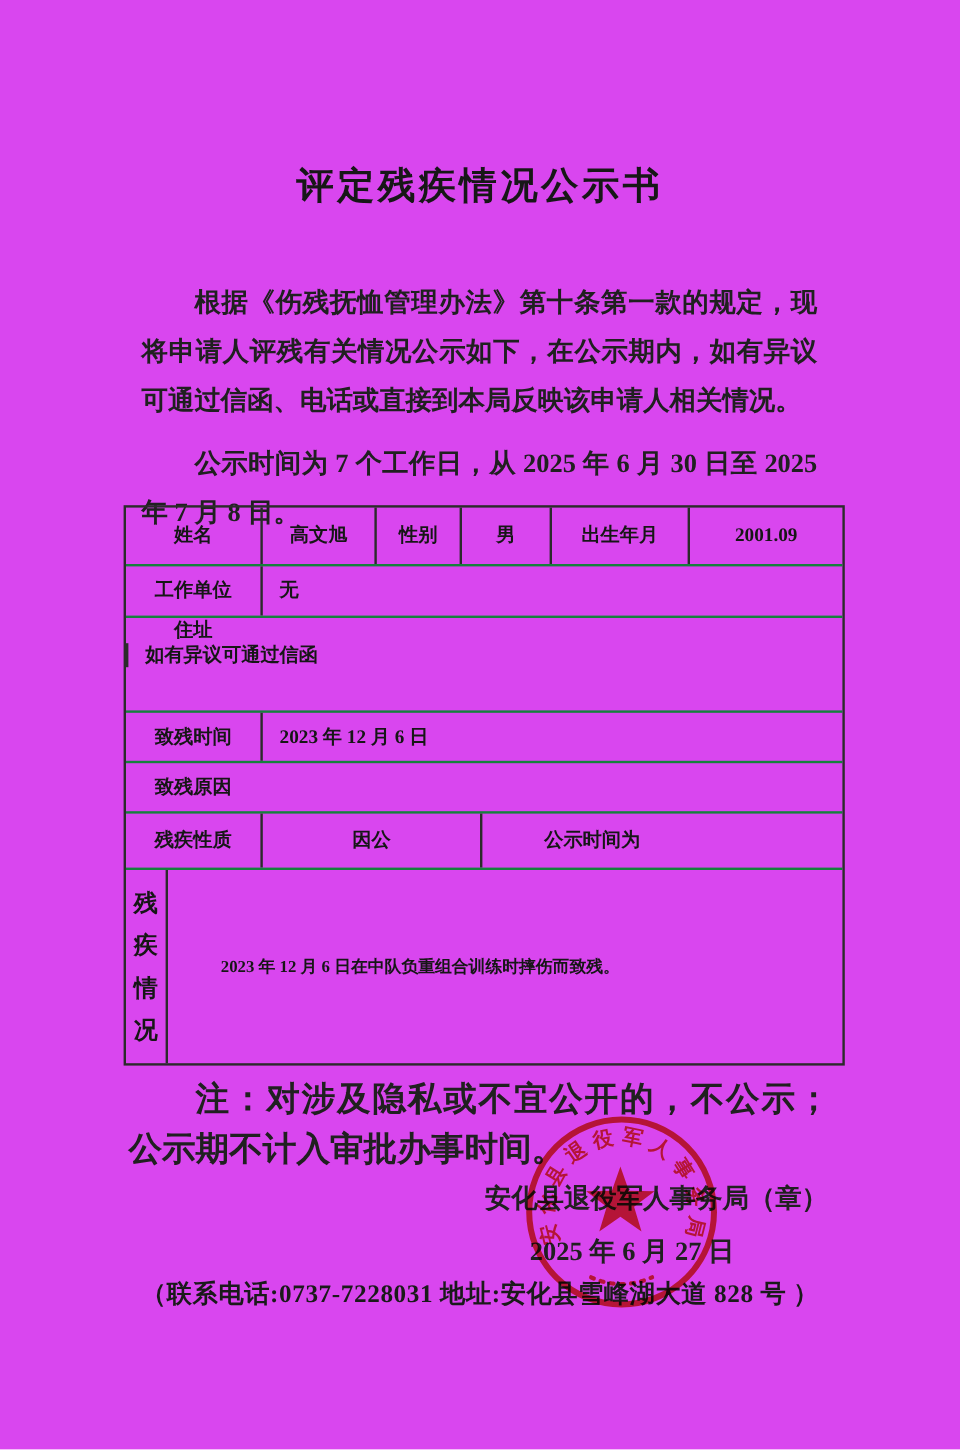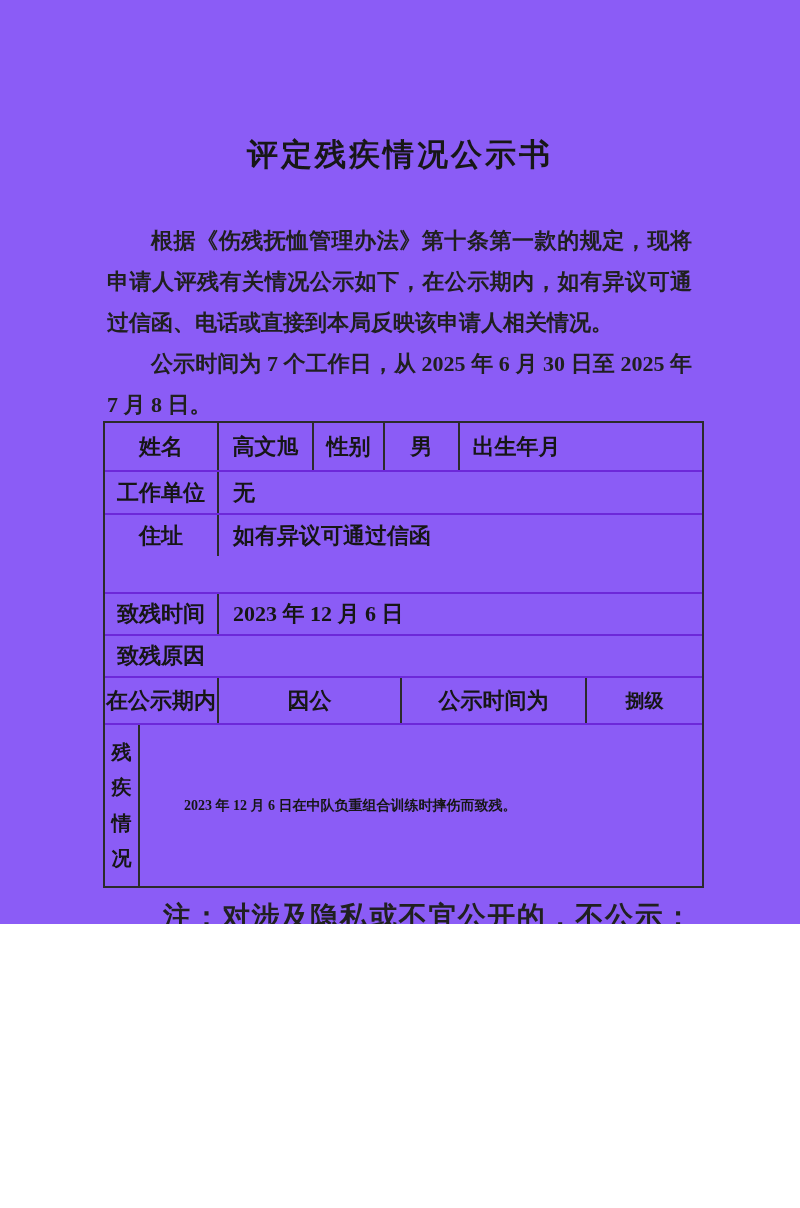--- a/index.html
+++ b/index.html
@@ -1,44 +1,44 @@
 <!DOCTYPE html>
 <html><head>
 <meta charset="utf-8">
 <style>
   html,body{margin:0;padding:0;background:#ffffff;}
   #page{
-    position:relative;width:800px;height:924px;background:#8b5cf6;overflow:hidden;
+    position:relative;width:800px;height:1208px;background:#d946ef;overflow:hidden;
     font-family:"Liberation Serif","DejaVu Serif",serif;color:#1c1c1c;
   }
   .title{
     position:absolute;top:134px;left:0;width:100%;text-align:center;
     font-size:31px;font-weight:700;letter-spacing:3px;color:#171717;
   }
   .paras{
     position:absolute;left:107px;top:220px;width:585px;
     font-size:22px;line-height:41px;text-align:justify;font-weight:600;color:#202020;
   }
-  .paras p{margin:0;text-indent:2em;font-family:Liberation Serif, serif;}
+  .paras p{margin:11px;text-indent:2em;font-family:Liberation Serif, serif;}
   
   .tbl{
     position:absolute;left:103px;top:421px;width:601px;height:467px;
     box-sizing:border-box;border:2.5px solid #2b2b2b;display:flex;flex-direction:column;
   }
-  .tr{display:flex;border-top:2px solid #6d28d9;}
+  .tr{display:flex;border-top:2px solid #15803d;}
   .tr:first-child{border-top:none;}
   .td{
     box-sizing:border-box;border-left:2px solid #2b2b2b;display:flex;align-items:center;
-    font-size:22px;font-weight:600;color:#161616;overflow:hidden;white-space:nowrap;
+    font-size:16px;font-weight:600;color:#161616;overflow:hidden;white-space:nowrap;
   }
   .td:first-child{border-left:none;}
   .td.c{justify-content:center;}
   .td.l{padding-left:14px;}
   .td.grow{flex:1;}
-  .r1{height:47px;} .r2{height:41px;} .r3{height:41px;} .r4{height:40px;margin-top:36px;}
+  .r1{height:47px;} .r2{height:41px;} .r3{height:41px;flex-direction:column;} .r4{height:40px;margin-top:36px;}
   .r5{height:40px;} .r6{height:40px;gap:20px;} .r7{height:45px;} .r8{flex:1;}
   .lblcol{width:112px;}
   .vcell{
     width:33px;flex-direction:column;justify-content:space-evenly;align-items:center;
     padding:6px 0;font-size:20px;white-space:normal;
   }
   .situation{padding-left:44px;padding-right:10px;white-space:normal;font-size:14px;}
   .bold{font-weight:700;}
   
   .note{
@@ -68,20 +68,21 @@
   </div>
 
   <div class="tbl">
 
     <div class="tr r1">
       <div class="td c lblcol">姓名</div>
       <div class="td c" style="width:95px">高文旭</div>
       <div class="td c" style="width:71px">性别</div>
       <div class="td c" style="width:75px">男</div>
       <div class="td c" style="width:115px">出生年月</div>
+      <div class="td c grow">2001.09</div>
     </div>
 
     <div class="tr r2">
       <div class="td c lblcol">工作单位</div>
       <div class="td l grow">无</div>
     </div>
 
     <div class="tr r3">
       <div class="td c lblcol">住址</div>
       <div class="td l grow">如有异议可通过信函</div>
@@ -91,24 +92,23 @@
       <div class="td c lblcol">致残时间</div>
       <div class="td l grow">2023 年 12 月 6 日</div>
     </div>
 
 
     <div class="tr r6">
       <div class="td c lblcol">致残原因</div>
     </div>
 
     <div class="tr r7">
-      <div class="td c lblcol">在公示期内</div>
+      <div class="td c lblcol">残疾性质</div>
       <div class="td c bold" style="width:183px">因公</div>
       <div class="td c" style="width:185px">公示时间为</div>
-      <div class="td c bold grow" style="font-size:19px">捌级</div>
     </div>
 
     <div class="tr r8">
       <div class="td vcell">
         <span>残</span>
         <span>疾</span>
         <span>情</span>
         <span>况</span>
       </div>
       <div class="td situation grow">2023 年 12 月 6 日在中队负重组合训练时摔伤而致残。</div>

